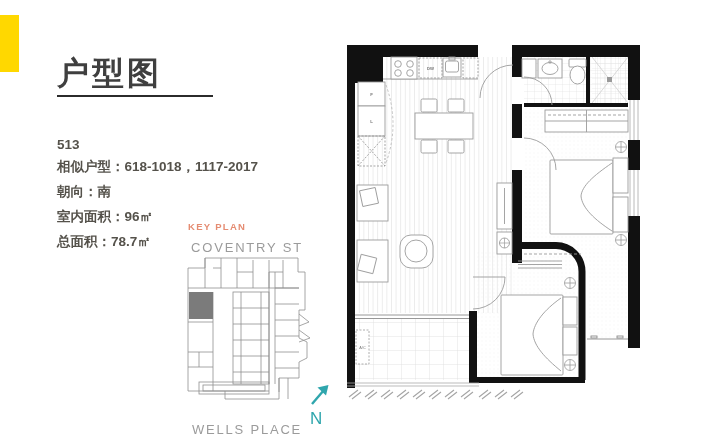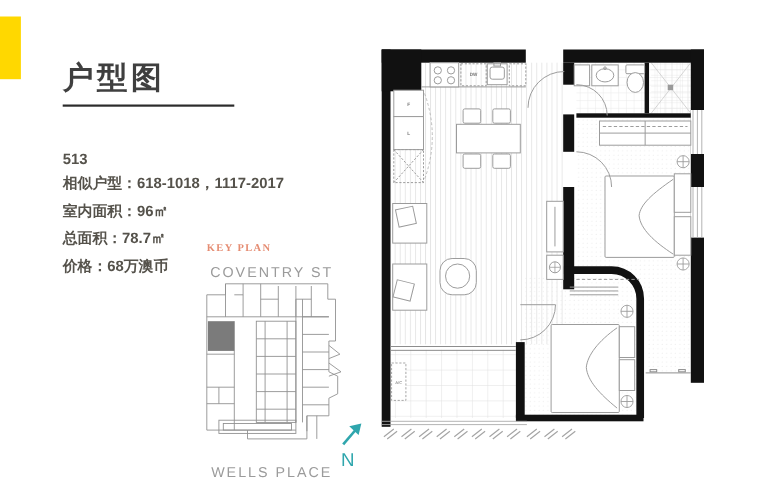--- a/index.html
+++ b/index.html
@@ -1,26 +1,26 @@
 <!DOCTYPE html>
 <html><head>
 <meta charset="utf-8">
 <style>
   html,body{margin:0;padding:0;background:#fff;}
   .slide{position:relative;width:709px;height:437px;background:#fff;overflow:hidden;
          font-family:"Liberation Sans","DejaVu Sans",sans-serif;}
   .accent-bar{position:absolute;left:0;top:15px;width:19px;height:57px;background:#FFD800;}
-  .page-title{position:absolute;left:57px;top:52px;font-size:28px;font-weight:bold;
+  .page-title{position:absolute;left:57px;top:52px;font-size:32px;font-weight:bold;
               color:#3F3F3F;letter-spacing:3px;}
   .title-underline{position:absolute;left:57px;top:95px;width:156px;height:2px;background:#2b2b2b;}
   .info-block{position:absolute;left:57px;top:136px;color:#55524B;font-weight:bold;font-size:13.5px;}
   .unit-number{height:18px;line-height:18px;}
   .detail-line{height:25px;line-height:25px;white-space:nowrap;}
   .keyplan-label{position:absolute;left:188px;top:221px;font-size:9.5px;font-weight:bold;
-                 letter-spacing:1.3px;color:#E58C72;font-family:Liberation Serif, serif;}
+                 letter-spacing:1.3px;color:#E58C72;}
   .street{position:absolute;left:183px;width:128px;text-align:center;font-size:13px;
           letter-spacing:1.8px;color:#9B9B9B;}
   .street-top{top:240px;}
   .street-bottom{top:422px;}
   .keyplan-svg{position:absolute;left:183px;top:252px;}
   .compass-svg{position:absolute;left:303px;top:376px;}
   .compass-n{font-size:17px;fill:#2FA6AD;font-family:"Liberation Sans",sans-serif;}
   .floorplan-svg{position:absolute;left:345px;top:28px;}
   .fp-label{font-family:"Liberation Sans",sans-serif;fill:#777;}
   svg text{user-select:none;}
@@ -31,23 +31,23 @@
 <div class="slide">
 
   <div class="accent-bar"></div>
 
   <div class="page-title">户型图</div>
   <div class="title-underline"></div>
 
   <div class="info-block">
     <div class="unit-number">513</div>
     <div class="detail-line">相似户型：618-1018，1117-2017</div>
+    <div class="detail-line">朝向：南</div>
     <div class="detail-line">室内面积：96㎡</div>
     <div class="detail-line">总面积：78.7㎡</div>
-    <div class="detail-line">价格：68万澳币</div>
   </div>
 
   <div class="keyplan-label">KEY PLAN</div>
   <div class="street street-top">COVENTRY ST</div>
   <div class="street street-bottom">WELLS PLACE</div>
 
   <svg class="keyplan-svg" width="128" height="152" viewBox="0 0 128 152">
     <g stroke="#8F8F8F" stroke-width="0.8" fill="none">
       <path d="M 5,16 H 22 V 6 H 115 V 20 H 122 V 58 H 116 V 86 L 124,90 V 106 L 116,110 V 126 H 96 V 147 H 42 V 139 H 5 Z"></path>
       <path d="M 5,36 H 116 M 22,6 V 36 M 38,6 V 36 M 54,6 V 36 M 70,8 V 36 M 86,8 V 36 M 100,8 V 36"></path>

